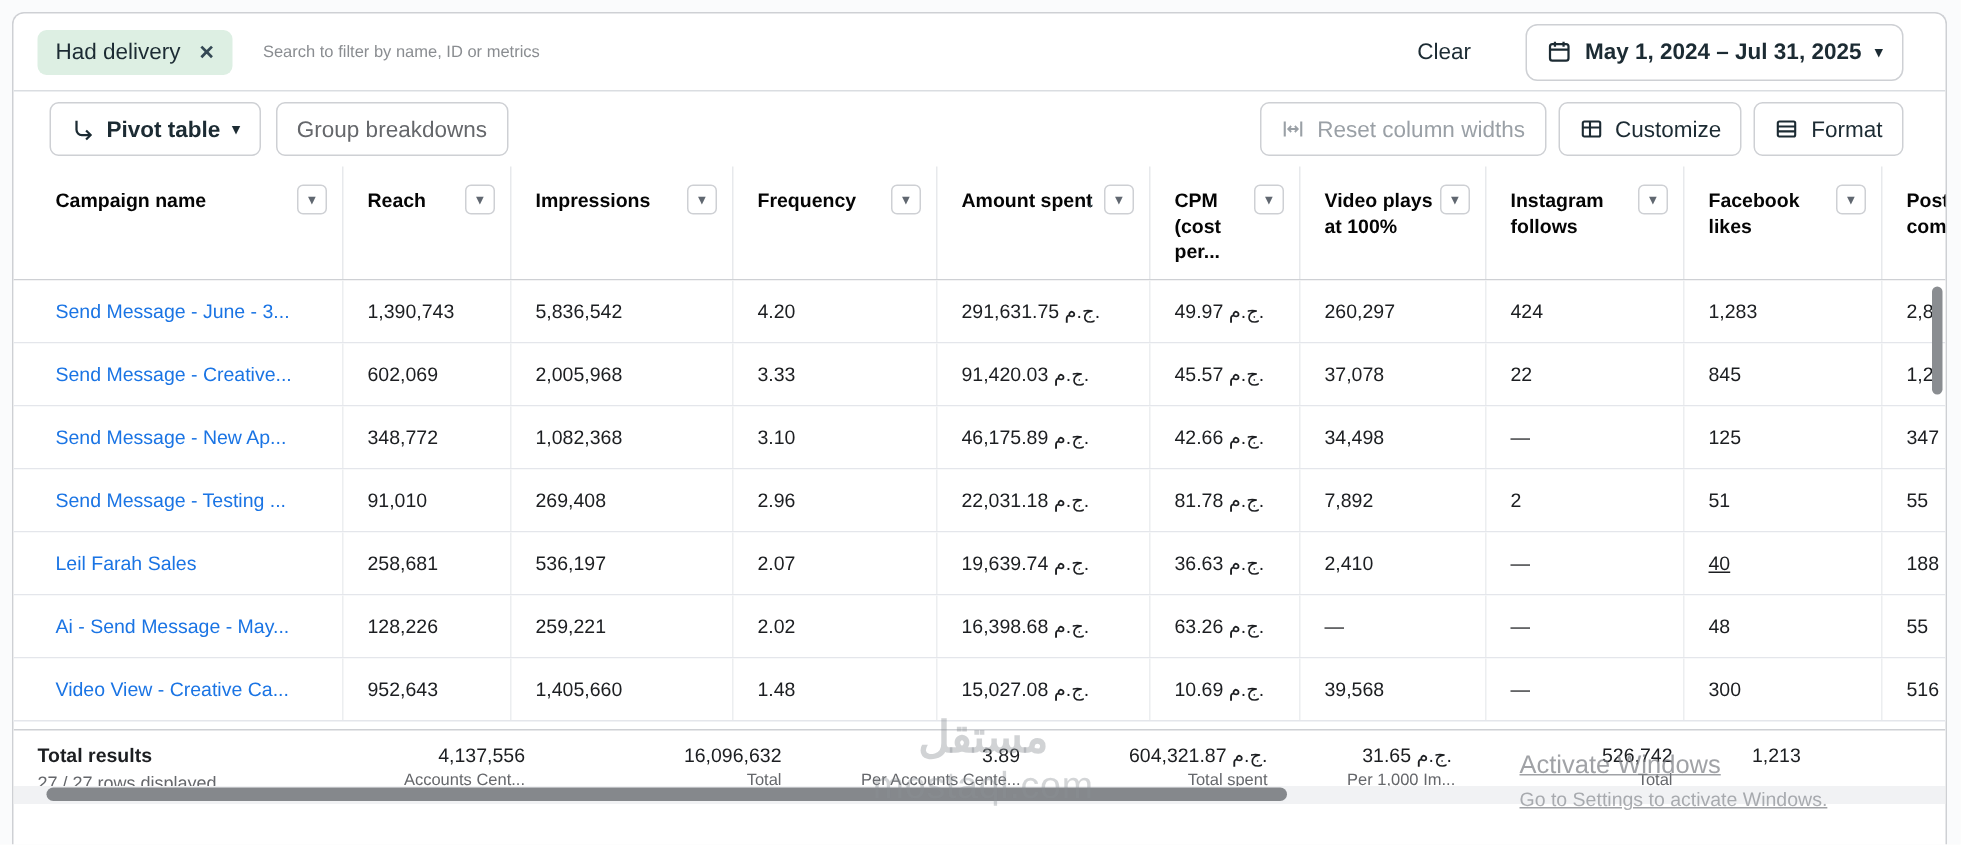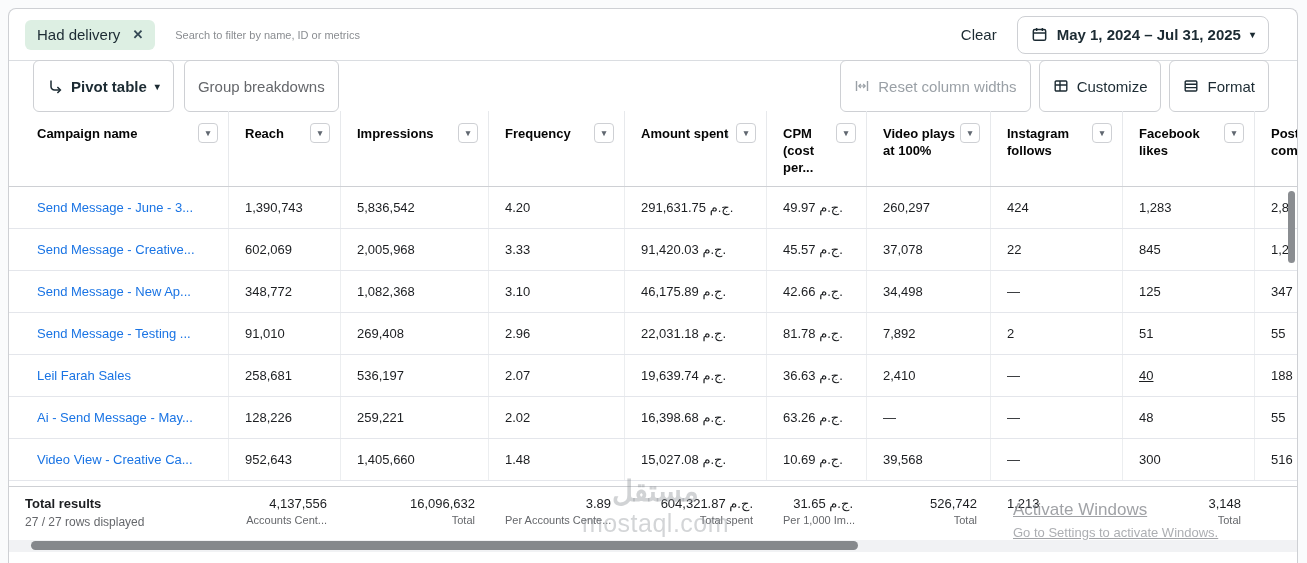--- a/index.html
+++ b/index.html
@@ -11,48 +11,48 @@
   
   .filter-bar { display:flex; align-items:center; height:52px; padding:0 28px 0 16px; border-bottom:1px solid #dadde1; }
   .chip { display:flex; align-items:center; gap:12px; background:#ddefe3; border-radius:6px; height:30px; padding:0 12px; cursor:default; }
   .chip-label { font-size:15px; color:#1c2b33; }
   .chip-close { font-size:13px; font-weight:700; color:#344854; cursor:pointer; line-height:1; }
   .search-input { flex:1; border:none; outline:none; background:transparent; margin-left:18px; font-size:11px; color:#1c2b33; font-family:inherit; }
   .search-input::placeholder { color:#8a8d91; }
   .clear-link { font-size:15px; color:#1c2b33; margin:0 20px 0 12px; cursor:pointer; white-space:nowrap; }
   .date-btn { display:flex; align-items:center; gap:9px; height:38px; padding:0 13px; background:#fff;
               border:1px solid #ced0d4; border-radius:8px; font-family:inherit; font-size:15px; font-weight:700;
-              color:#1c2b33; cursor:pointer; white-space:nowrap; }
+              color:#1c2b33; cursor:pointer; white-space:nowrap;margin-left:16px; }
   .caret { font-size:10px; color:#1c2b33; }
 
   
   .toolbar { display:flex; align-items:center; height:50px; padding:0 28px 0 24px; }
   .toolbar-left { display:flex; gap:10px; }
   .toolbar-right { margin-left:auto; display:flex; gap:8px; }
-  .btn { display:flex; align-items:center; gap:8px; height:52px; padding:0 13px; background:#fff;
+  .btn { display:flex; align-items:center; gap:8px; height:36px; padding:0 13px; background:#fff;
          border:1px solid #ced0d4; border-radius:6px; font-family:inherit; font-size:15px; color:#1c2b33; cursor:pointer; white-space:nowrap; }
   .btn-strong { font-weight:700; }
   .btn-muted { color:#65676b; }
   .btn-disabled { color:#9aa0a6; cursor:default; }
   .btn svg { flex:0 0 auto; }
 
   
   .table { position:relative; }
   .thead { display:flex; height:76px; border-bottom:1px solid #ced0d4; }
   .th { position:relative; flex:0 0 auto; padding:14px 30px 0 16px; border-right:1px solid #e7e9ec;
         font-size:13px; font-weight:700; color:#050505; line-height:17px; overflow:hidden; }
   .th-first { padding-left:28px; }
   .th-menu { position:absolute; right:10px; top:12px; width:20px; height:20px; border:1px solid #ced0d4; border-radius:4px;
              display:flex; align-items:center; justify-content:center; font-size:9px; color:#606770; background:#fff; cursor:pointer; }
   .sort-arrow { position:absolute; right:36px; top:15px; font-size:12px; color:#37474f; }
   .tr { display:flex; height:42px; border-bottom:1px solid #e4e6eb; background:#fff; }
   .td { flex:0 0 auto; padding:13px 8px 0 16px; font-size:13px; color:#1c1e21; border-right:1px solid #eceef0;
         white-space:nowrap; overflow:hidden; }
   .td-name { color:#1a74e4; cursor:pointer; padding-left:28px; }
-  .total-row { display:flex; margin-top:5px; border-top:1px solid #ced0d4; height:54px; background:#fff; }
+  .total-row { display:flex; margin-top:5px; border-top:1px solid #ced0d4; height:38px; background:#fff;gap:23px; }
   .tot-cell { flex:0 0 auto; padding:9px 14px 0 16px; overflow:hidden; }
   .tot-first { padding-left:16px; }
   .tot-right { text-align:right; }
   .tot-title { font-size:13px; font-weight:700; color:#1c1e21; }
   .tot-subtitle { font-size:12px; color:#65676b; margin-top:4px; white-space:nowrap; }
   .tot-value { font-size:13px; color:#1c1e21; white-space:nowrap; }
   .tot-sub { font-size:11px; color:#65676b; margin-top:3px; white-space:nowrap; }
 
   
   .vscroll { position:absolute; right:2px; top:80px; width:7px; height:72px; background:#8a8d91; border-radius:4px; cursor:pointer; }

